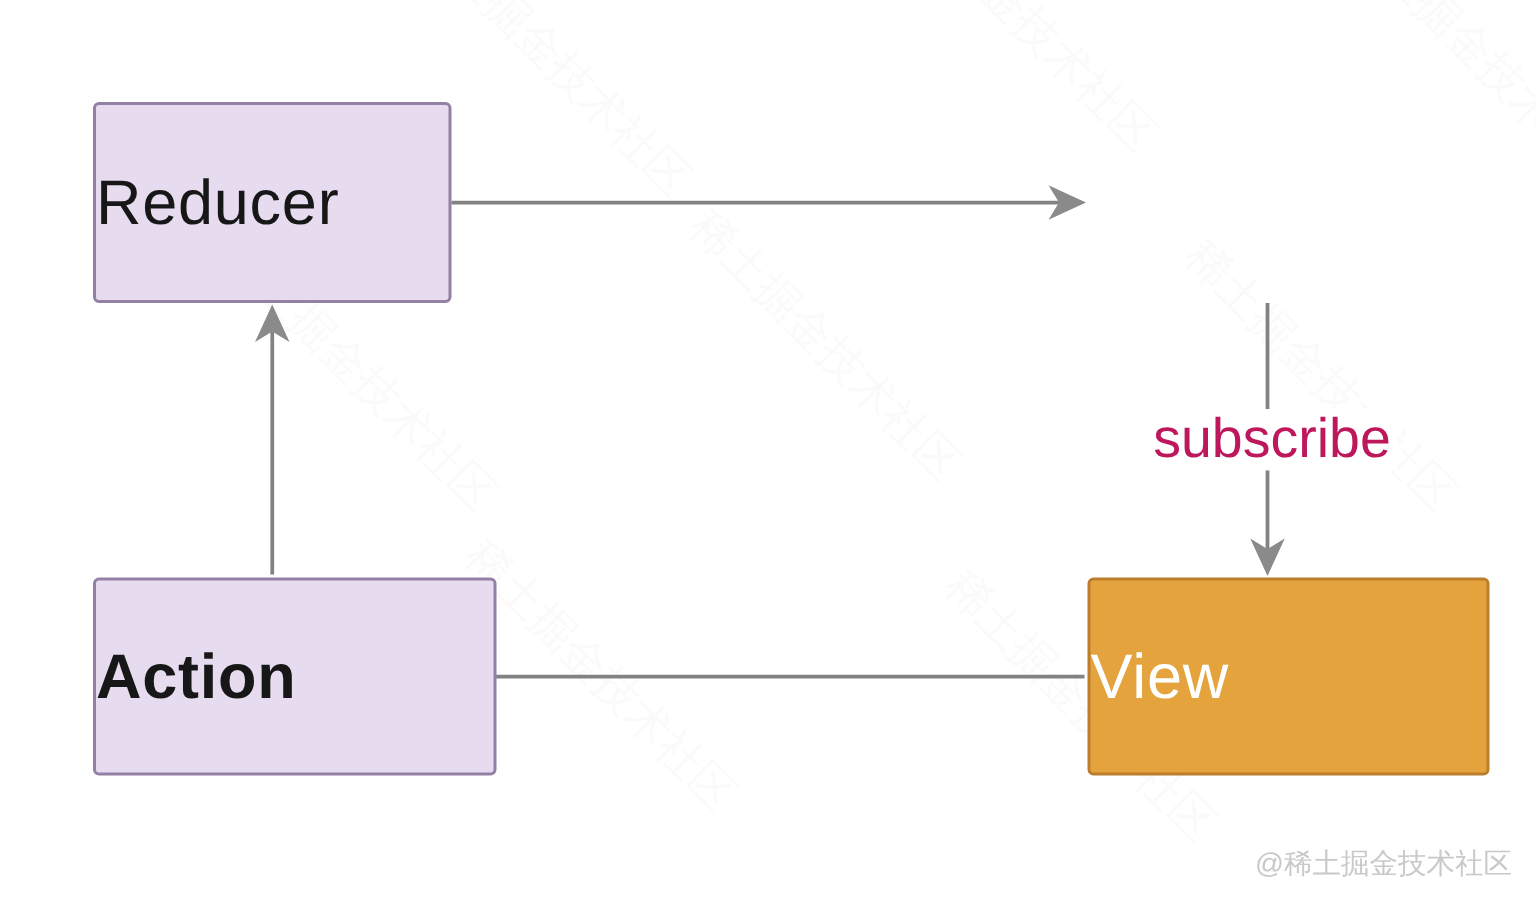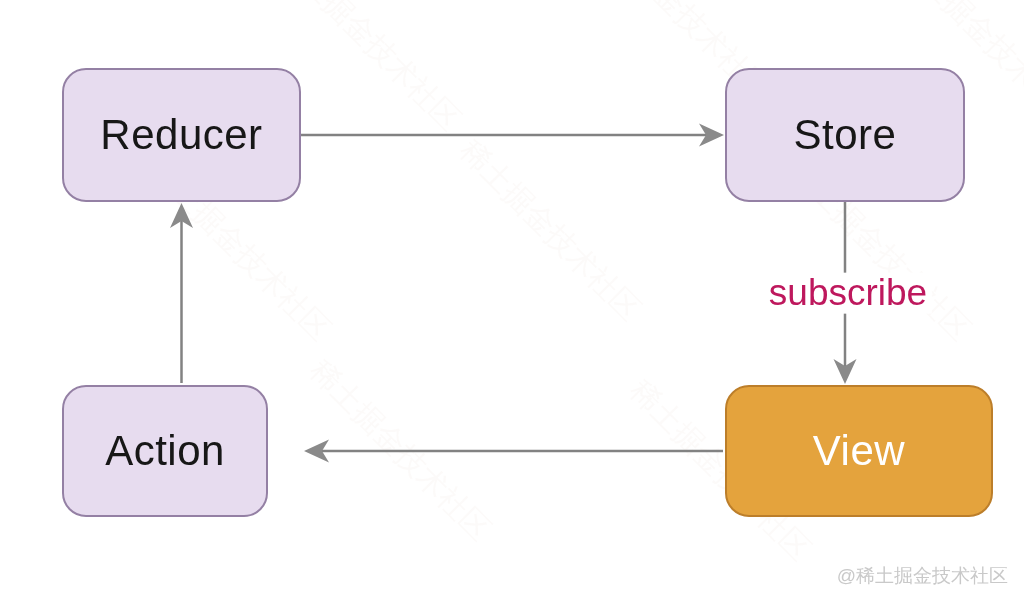--- a/index.html
+++ b/index.html
@@ -37,39 +37,39 @@
   }
   svg.edges polygon {
     fill: #8a8a8a;
     stroke: none;
   }
   
   .node {
     position: absolute;
     display: flex;
     align-items: center;
-    justify-content: center;
-    border-radius: 24px;
+    justify-content: flex-start;
+    border-radius: 4px;
     font-size: 42px;
     letter-spacing: 0.5px;
     box-sizing: border-box;
   }
   .node.purple {
     background: #e7dcef;
     border: 2.5px solid #9480a4;
     color: #171717;
   }
   .node.orange {
     background: #e4a33d;
     border: 2.5px solid #bc7e2a;
     color: #ffffff;
   }
   #node-reducer { left: 62px;  top: 68px;  width: 239px; height: 134px; }
   #node-store   { left: 725px; top: 68px;  width: 240px; height: 134px; }
-  #node-action  { left: 62px;  top: 385px; width: 206px; height: 132px; }
+  #node-action  { left: 62px;  top: 385px; width: 269px; height: 132px; font-weight: bold; }
   #node-view    { left: 725px; top: 385px; width: 268px; height: 132px; }
   
   .edge-label {
     position: absolute;
     transform: translate(-50%, -50%);
     background: #ffffff;
     color: #be185d;
     font-size: 37px;
     padding: 0 5px;
     white-space: nowrap;
@@ -112,23 +112,20 @@
     <line x1="723" y1="451" x2="322" y2="451"></line>
     <polygon points="304,451 329,439.5 322,451 329,462.5"></polygon>
 
     <line x1="181.5" y1="383" x2="181.5" y2="221"></line>
     <polygon points="181.5,203 170,228 181.5,221 193,228"></polygon>
   </svg>
 
   <div class="node purple" id="node-reducer">
     <span>Reducer</span>
   </div>
-  <div class="node purple" id="node-store">
-    <span>Store</span>
-  </div>
   <div class="node purple" id="node-action">
     <span>Action</span>
   </div>
   <div class="node orange" id="node-view">
     <span>View</span>
   </div>
 
   <div class="edge-label" id="label-subscribe">subscribe</div>
 
   <div class="wm-corner">@稀土掘金技术社区</div>

